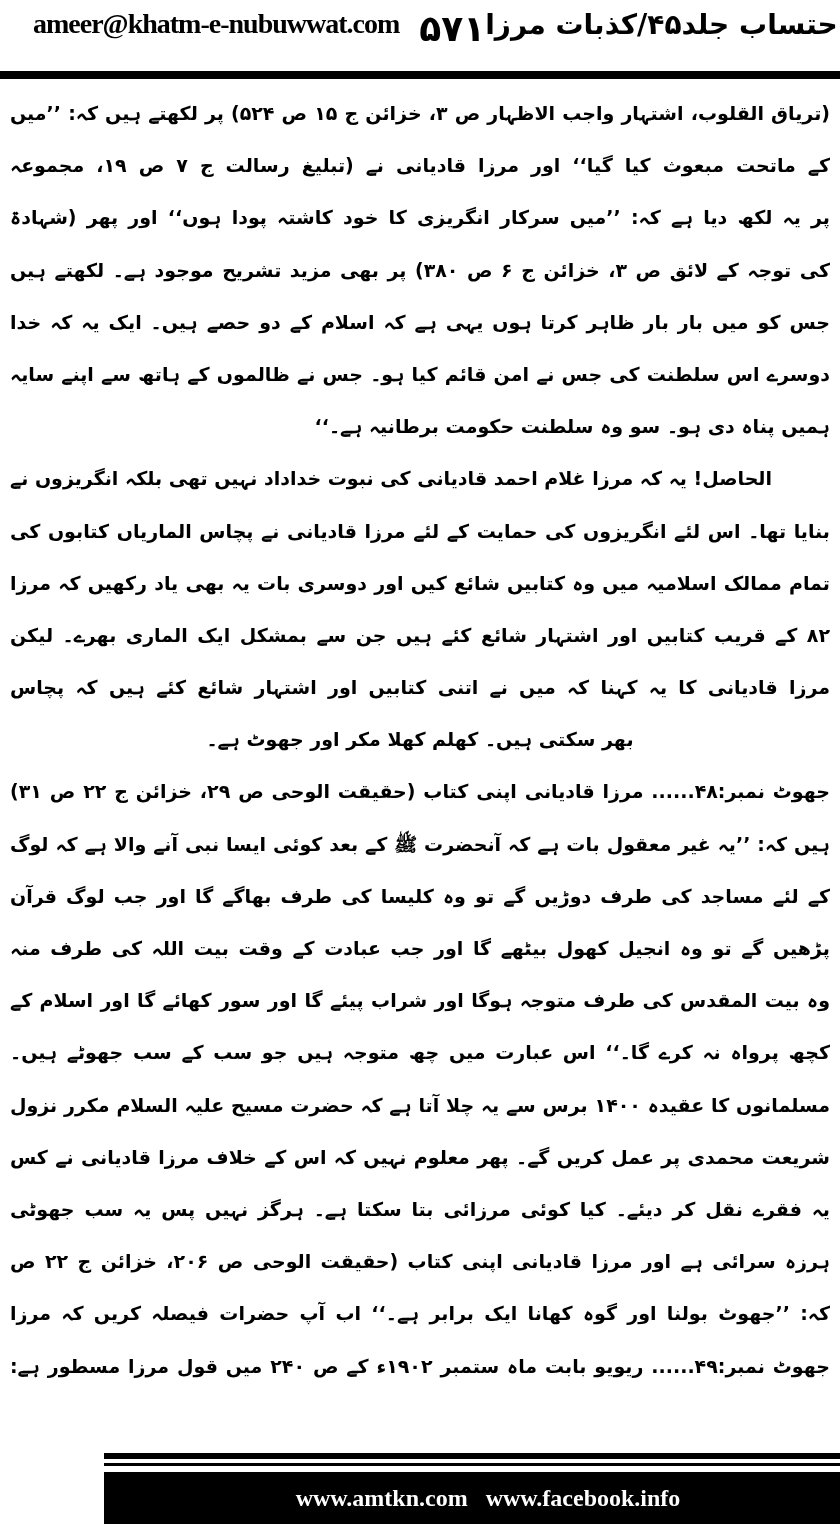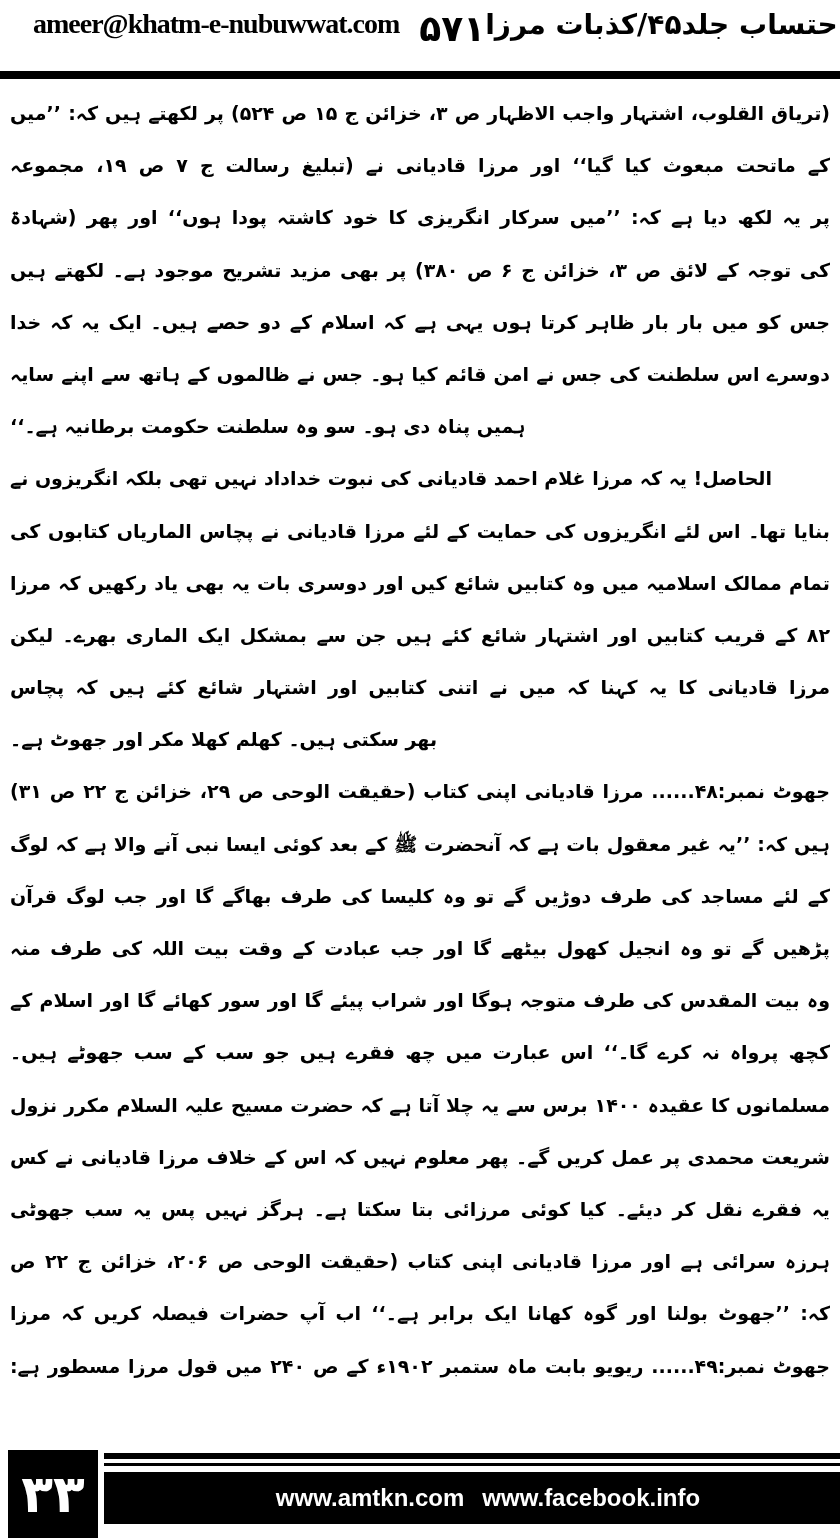--- a/index.html
+++ b/index.html
@@ -30,35 +30,35 @@
   .content{
     position:absolute;top:87px;left:10px;right:10px;bottom:95px;
     direction:rtl;overflow:hidden;
   }
   .bline{
     height:52.2px;line-height:52.2px;font-size:19px;font-weight:bold;
     overflow:hidden;
   }
   .align-justify{text-align:justify;text-align-last:justify}
   .align-indent{text-align:justify;text-align-last:justify;padding-right:58px}
-  .align-right{text-align:left}
-  .align-center{text-align:left}
+  .align-right{text-align:center}
+  .align-center{text-align:right}
   
   .footer{position:absolute;left:0;bottom:0;width:840px;height:92px;background:#fff}
   .badge{
     position:absolute;left:8px;top:2px;width:90px;height:88px;background:#000;
     color:#fff;display:flex;align-items:center;justify-content:center;
     font-size:52px;font-weight:bold;
   }
   .fline1{position:absolute;left:104px;right:0;top:5px;height:6px;background:#000}
   .fline2{position:absolute;left:104px;right:0;top:15px;height:3px;background:#000}
   .fbar{
     position:absolute;left:104px;right:0;top:24px;height:52px;background:#000;
     display:flex;align-items:center;justify-content:center;gap:18px;
-    color:#fff;font-family:Liberation Sans, sans-serif;font-weight:bold;font-size:24px;
+    color:#fff;font-family:Liberation Serif, serif;font-weight:bold;font-size:24px;
     white-space:nowrap;
     padding-left:32px;
   }
 </style>
 </head>
 <body>
 
 <div class="header">
   <span class="email">ameer@khatm-e-nubuwwat.com</span>
   <span class="pagenum">۵۷۱</span>
@@ -79,30 +79,29 @@
     <div class="bline align-justify">بنایا تھا۔ اس لئے انگریزوں کی حمایت کے لئے مرزا قادیانی نے پچاس الماریاں کتابوں کی لکھ کر</div>
     <div class="bline align-justify">تمام ممالک اسلامیہ میں وہ کتابیں شائع کیں اور دوسری بات یہ بھی یاد رکھیں کہ مرزا قادیانی نے</div>
     <div class="bline align-justify">۸۲ کے قریب کتابیں اور اشتہار شائع کئے ہیں جن سے بمشکل ایک الماری بھرے۔ لیکن</div>
     <div class="bline align-justify">مرزا قادیانی کا یہ کہنا کہ میں نے اتنی کتابیں اور اشتہار شائع کئے ہیں کہ پچاس الماریاں ان سے</div>
     <div class="bline align-right">بھر سکتی ہیں۔ کھلم کھلا مکر اور جھوٹ ہے۔</div>
     <div class="bline align-justify">جھوٹ نمبر:۴۸...... مرزا قادیانی اپنی کتاب (حقیقت الوحی ص ۲۹، خزائن ج ۲۲ ص ۳۱) پر رقم طراز</div>
     <div class="bline align-justify">ہیں کہ: ’’یہ غیر معقول بات ہے کہ آنحضرت ﷺ کے بعد کوئی ایسا نبی آنے والا ہے کہ لوگ نماز</div>
     <div class="bline align-justify">کے لئے مساجد کی طرف دوڑیں گے تو وہ کلیسا کی طرف بھاگے گا اور جب لوگ قرآن شریف</div>
     <div class="bline align-justify">پڑھیں گے تو وہ انجیل کھول بیٹھے گا اور جب عبادت کے وقت بیت اللہ کی طرف منہ کریں گے تو</div>
     <div class="bline align-justify">وہ بیت المقدس کی طرف متوجہ ہوگا اور شراب پیئے گا اور سور کھائے گا اور اسلام کے حلال و حرام کی</div>
-    <div class="bline align-justify">کچھ پرواہ نہ کرے گا۔‘‘ اس عبارت میں چھ فقرے ہیں جو سب کے سب جھوٹے ہیں۔</div>
+    <div class="bline align-justify">کچھ پرواہ نہ کرے گا۔‘‘ اس عبارت میں چھ متوجہ ہیں جو سب کے سب جھوٹے ہیں۔</div>
     <div class="bline align-justify">مسلمانوں کا عقیدہ ۱۴۰۰ برس سے یہ چلا آتا ہے کہ حضرت مسیح علیہ السلام مکرر نزول کے بعد</div>
     <div class="bline align-justify">شریعت محمدی پر عمل کریں گے۔ پھر معلوم نہیں کہ اس کے خلاف مرزا قادیانی نے کس کتاب سے</div>
     <div class="bline align-justify">یہ فقرے نقل کر دیئے۔ کیا کوئی مرزائی بتا سکتا ہے۔ ہرگز نہیں پس یہ سب جھوٹی باتوں کا مجموعہ محض</div>
     <div class="bline align-justify">ہرزہ سرائی ہے اور مرزا قادیانی اپنی کتاب (حقیقت الوحی ص ۲۰۶، خزائن ج ۲۲ ص ۲۱۵) پر لکھتے ہیں</div>
     <div class="bline align-justify">کہ: ’’جھوٹ بولنا اور گوہ کھانا ایک برابر ہے۔‘‘ اب آپ حضرات فیصلہ کریں کہ مرزا قادیانی</div>
     <div class="bline align-justify">جھوٹ نمبر:۴۹...... ریویو بابت ماہ ستمبر ۱۹۰۲ء کے ص ۲۴۰ میں قول مرزا مسطور ہے: ’’اب تک</div>
   </div>
 
 <div class="footer">
-  <div class="badge">۳۳</div>
   <div class="fline1"></div>
   <div class="fline2"></div>
   <div class="fbar">
     <span>www.amtkn.com</span>
     <span>www.facebook.info</span>
   </div>
 </div>
 
 </body></html>

